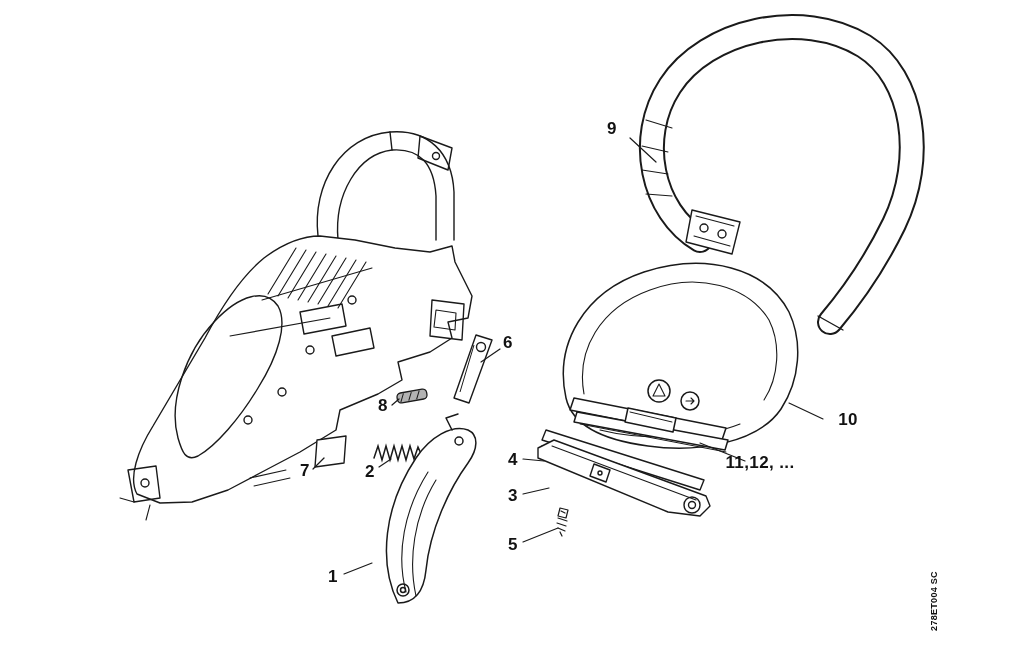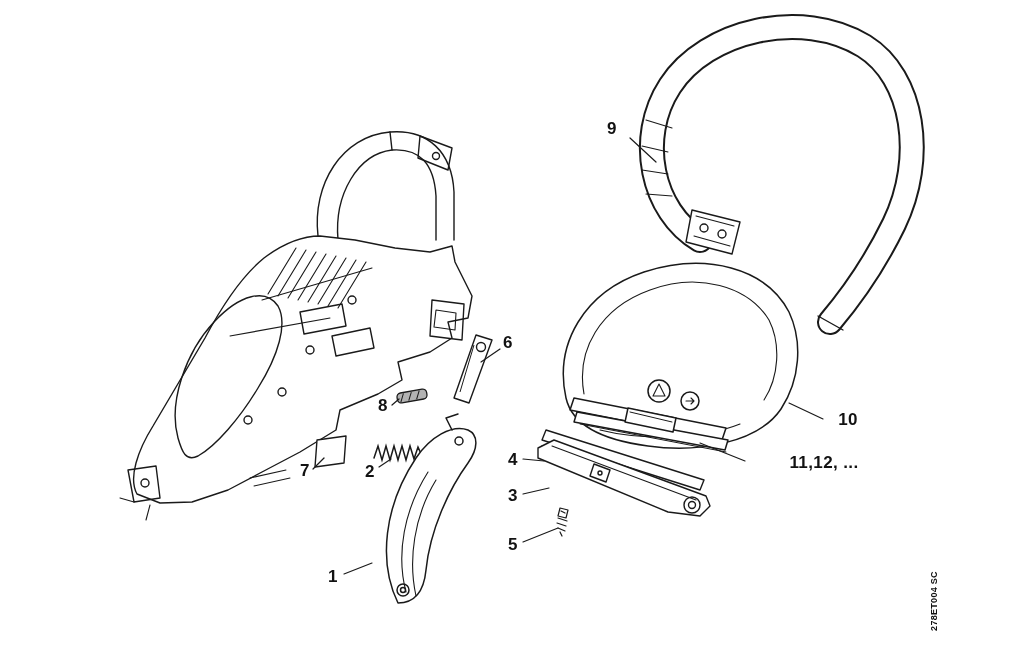--- a/index.html
+++ b/index.html
@@ -178,17 +178,17 @@
   <div class="part-label" style="left:333px; top:577px;">1</div>
   <div class="part-label" style="left:370px; top:472px;">2</div>
   <div class="part-label" style="left:513px; top:496px;">3</div>
   <div class="part-label" style="left:513px; top:460px;">4</div>
   <div class="part-label" style="left:513px; top:545px;">5</div>
   <div class="part-label" style="left:508px; top:343px;">6</div>
   <div class="part-label" style="left:305px; top:471px;">7</div>
   <div class="part-label" style="left:383px; top:406px;">8</div>
   <div class="part-label" style="left:612px; top:129px;">9</div>
   <div class="part-label" style="left:836px; top:420px;margin-left:12px;">10</div>
-  <div class="part-label" style="left:824px; top:463px;">11,12, ...</div>
+  <div class="part-label" style="left:760px; top:463px;">11,12, ...</div>
 
   <div class="part-code">278ET004 SC</div>
 
 </div>
 
 </body></html>

